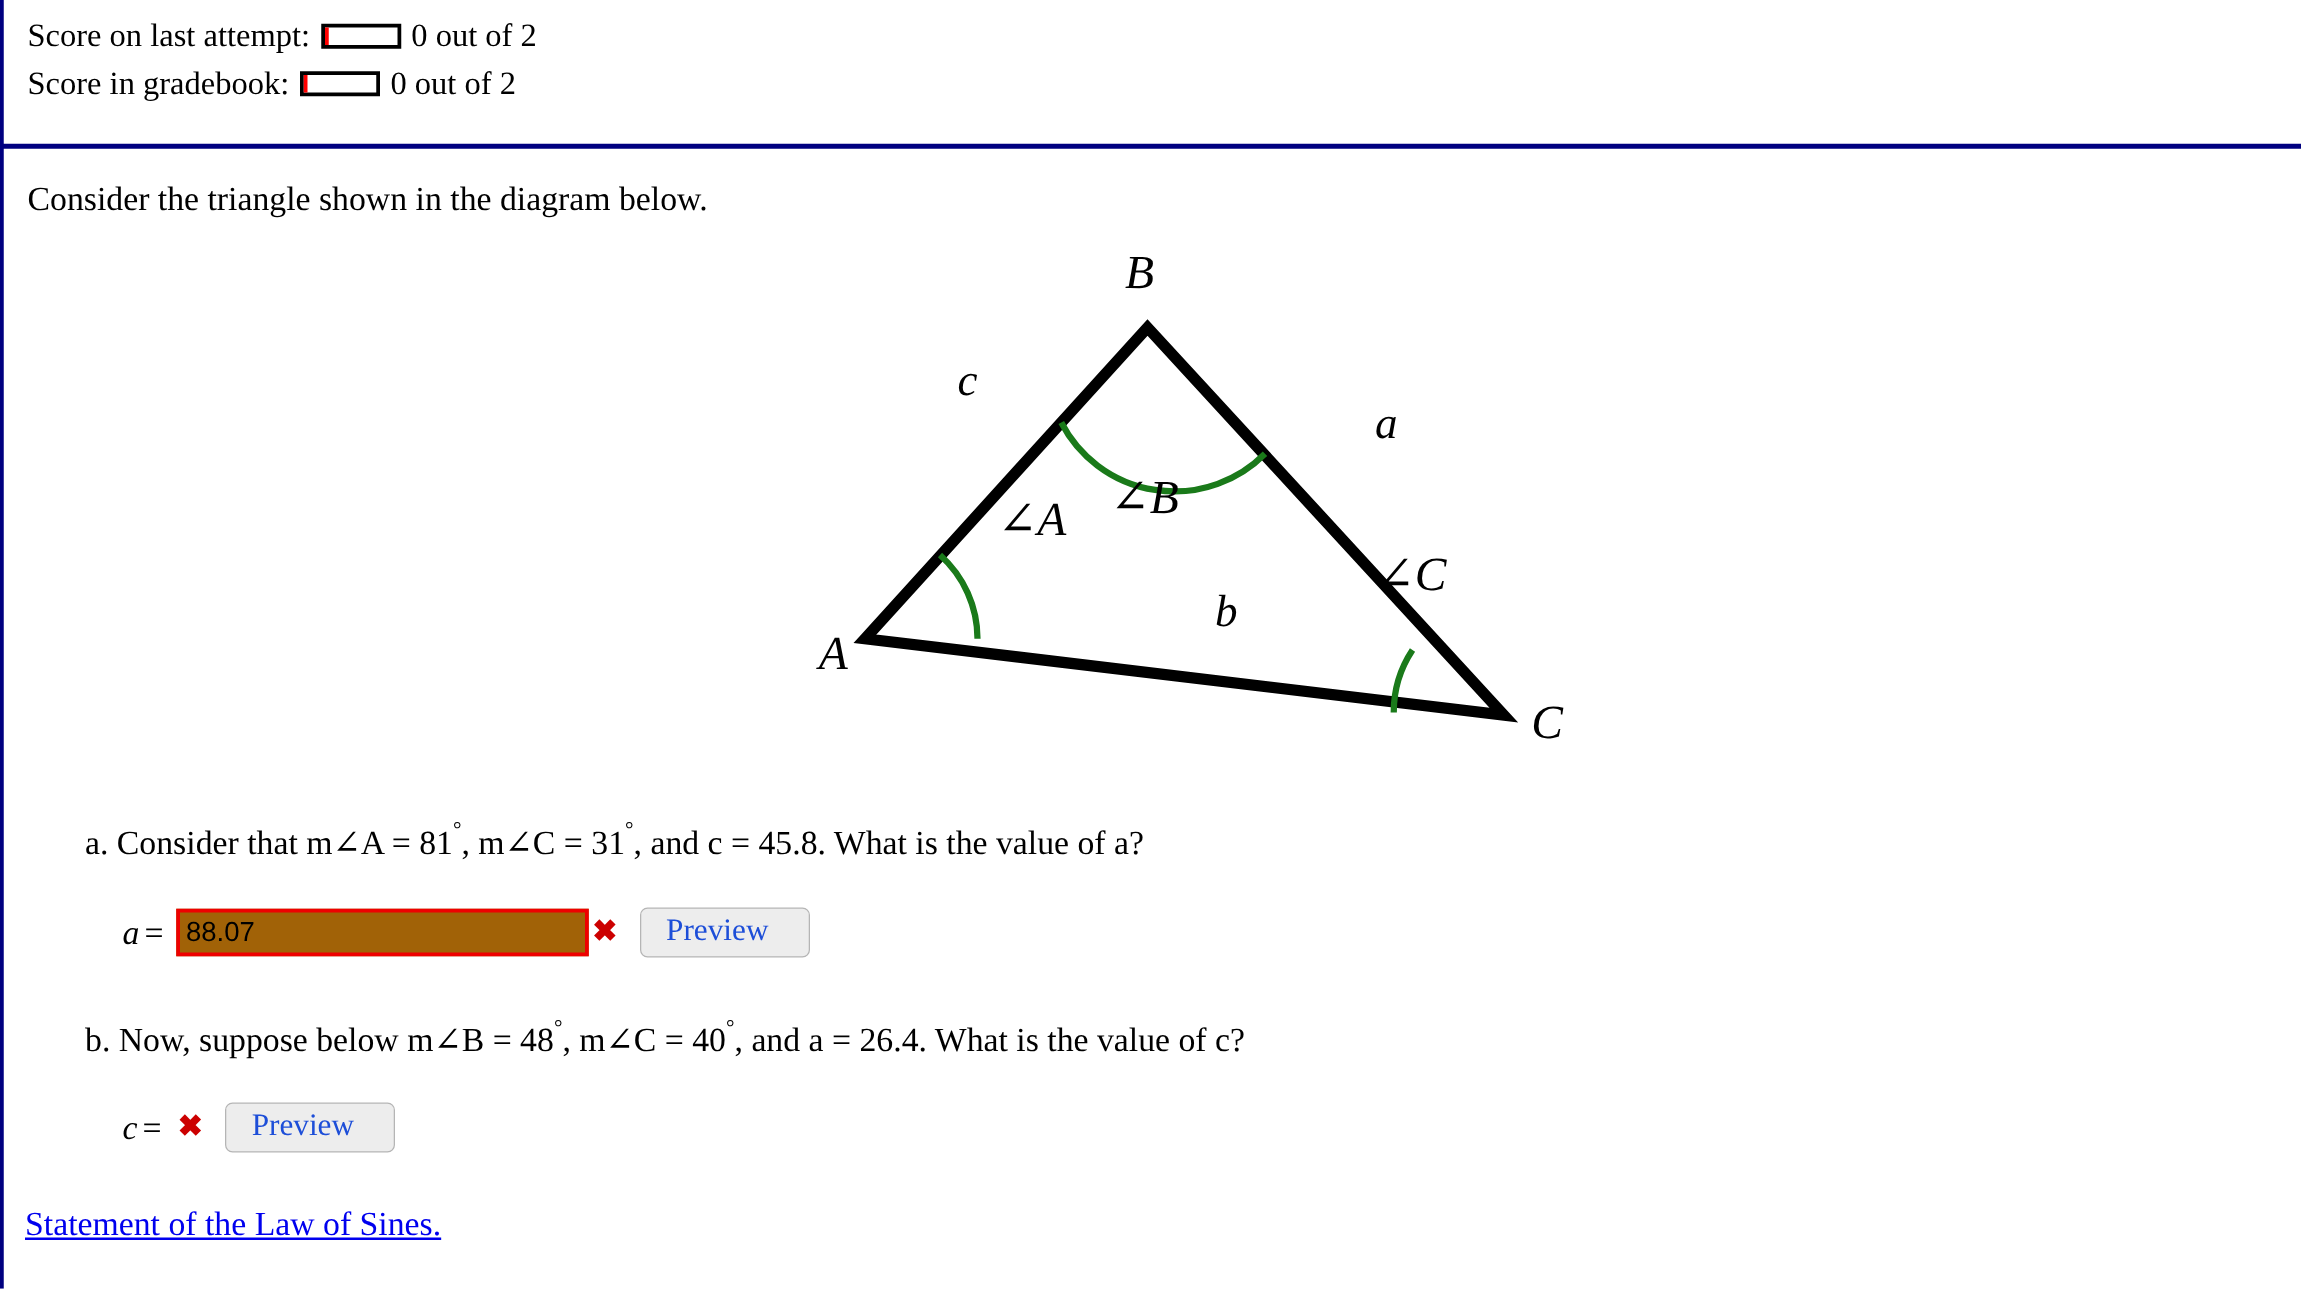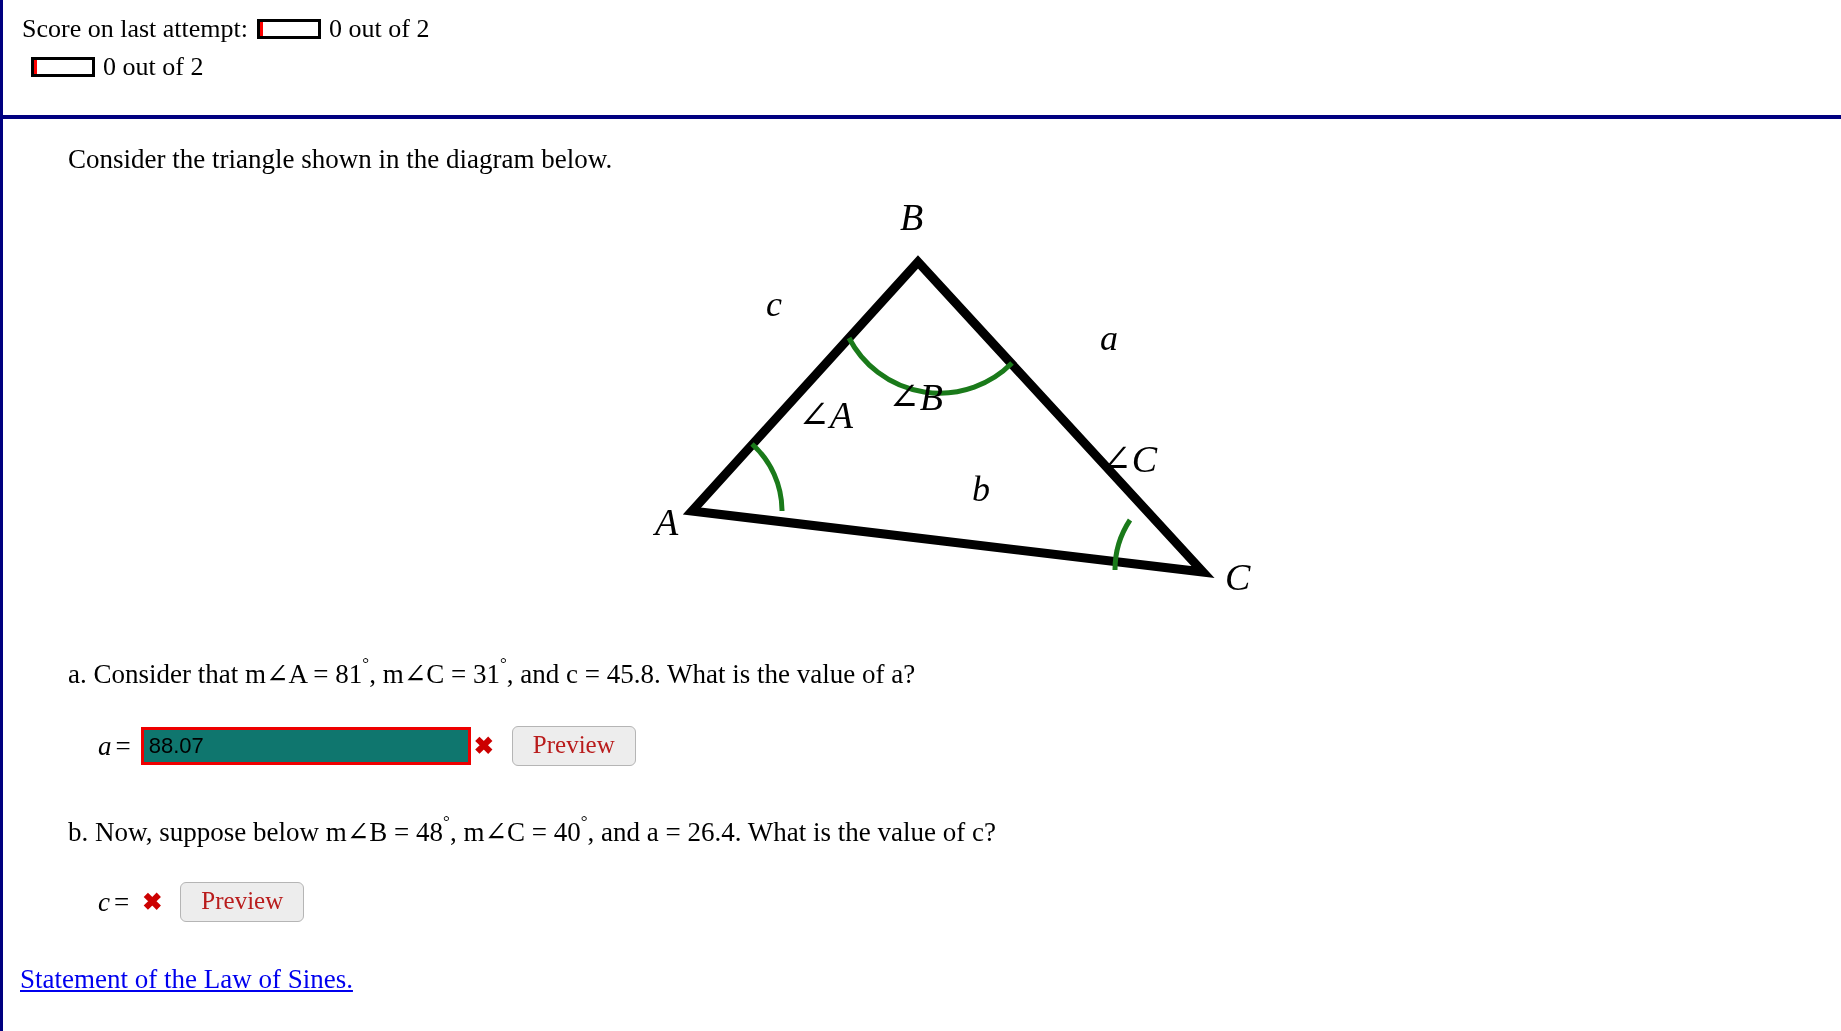--- a/index.html
+++ b/index.html
@@ -73,21 +73,20 @@
     background: #000080;
   }
 
   
   .prompt {
     position: absolute;
     left: 22px;
     top: 144px;
     font-size: 27px;
     white-space: nowrap;
-    margin-left: 46px;
   }
 
   
   .figure {
     position: absolute;
     left: 600px;
     top: 190px;
     width: 700px;
     height: 420px;
   }
@@ -130,43 +129,43 @@
   }
   .answer-eq {
     font-size: 27px;
     margin-right: 10px;
   }
   .answer-input {
     width: 330px;
     height: 38px;
     box-sizing: border-box;
     border: 3px solid #ee0000;
-    background: #0f766e;
+    background: #a16207;
     font-family: "Liberation Sans", "DejaVu Sans", sans-serif;
     font-size: 22px;
     color: #000000;
     padding: 0 5px;
     outline: none;
   }
   .incorrect-mark {
     color: #cc0000;
     font-size: 24px;
     font-weight: bold;
     margin-left: 3px;
     margin-right: 18px;
     line-height: 1;
   }
   .preview-button {
     background: #ededed;
     border: 1px solid #b5b5b5;
     border-radius: 6px;
     font-family: "Liberation Serif", "DejaVu Serif", serif;
     font-size: 25px;
-    color: #b91c1c;
-    padding: 4px 20px 6px 20px;
+    color: #1d4ed8;
+    padding: 4px 32px 6px 20px;
     cursor: pointer;
   }
 
   
   .footer-link {
     position: absolute;
     left: 20px;
     top: 964px;
     font-size: 27px;
     color: #0000ee;
@@ -180,20 +179,21 @@
 
 <div class="score-header">
   <div class="score-line">
     <span class="score-label">Score on last attempt:</span>
     <span class="progress-track">
       <span class="progress-fill"></span>
     </span>
     <span class="score-value">0 out of 2</span>
   </div>
   <div class="score-line">
+    <span class="score-label">Score in gradebook:</span>
     <span class="progress-track">
       <span class="progress-fill"></span>
     </span>
     <span class="score-value">0 out of 2</span>
   </div>
 </div>
 
 <div class="divider"></div>
 
 <div class="prompt">Consider the triangle shown in the diagram below.</div>

